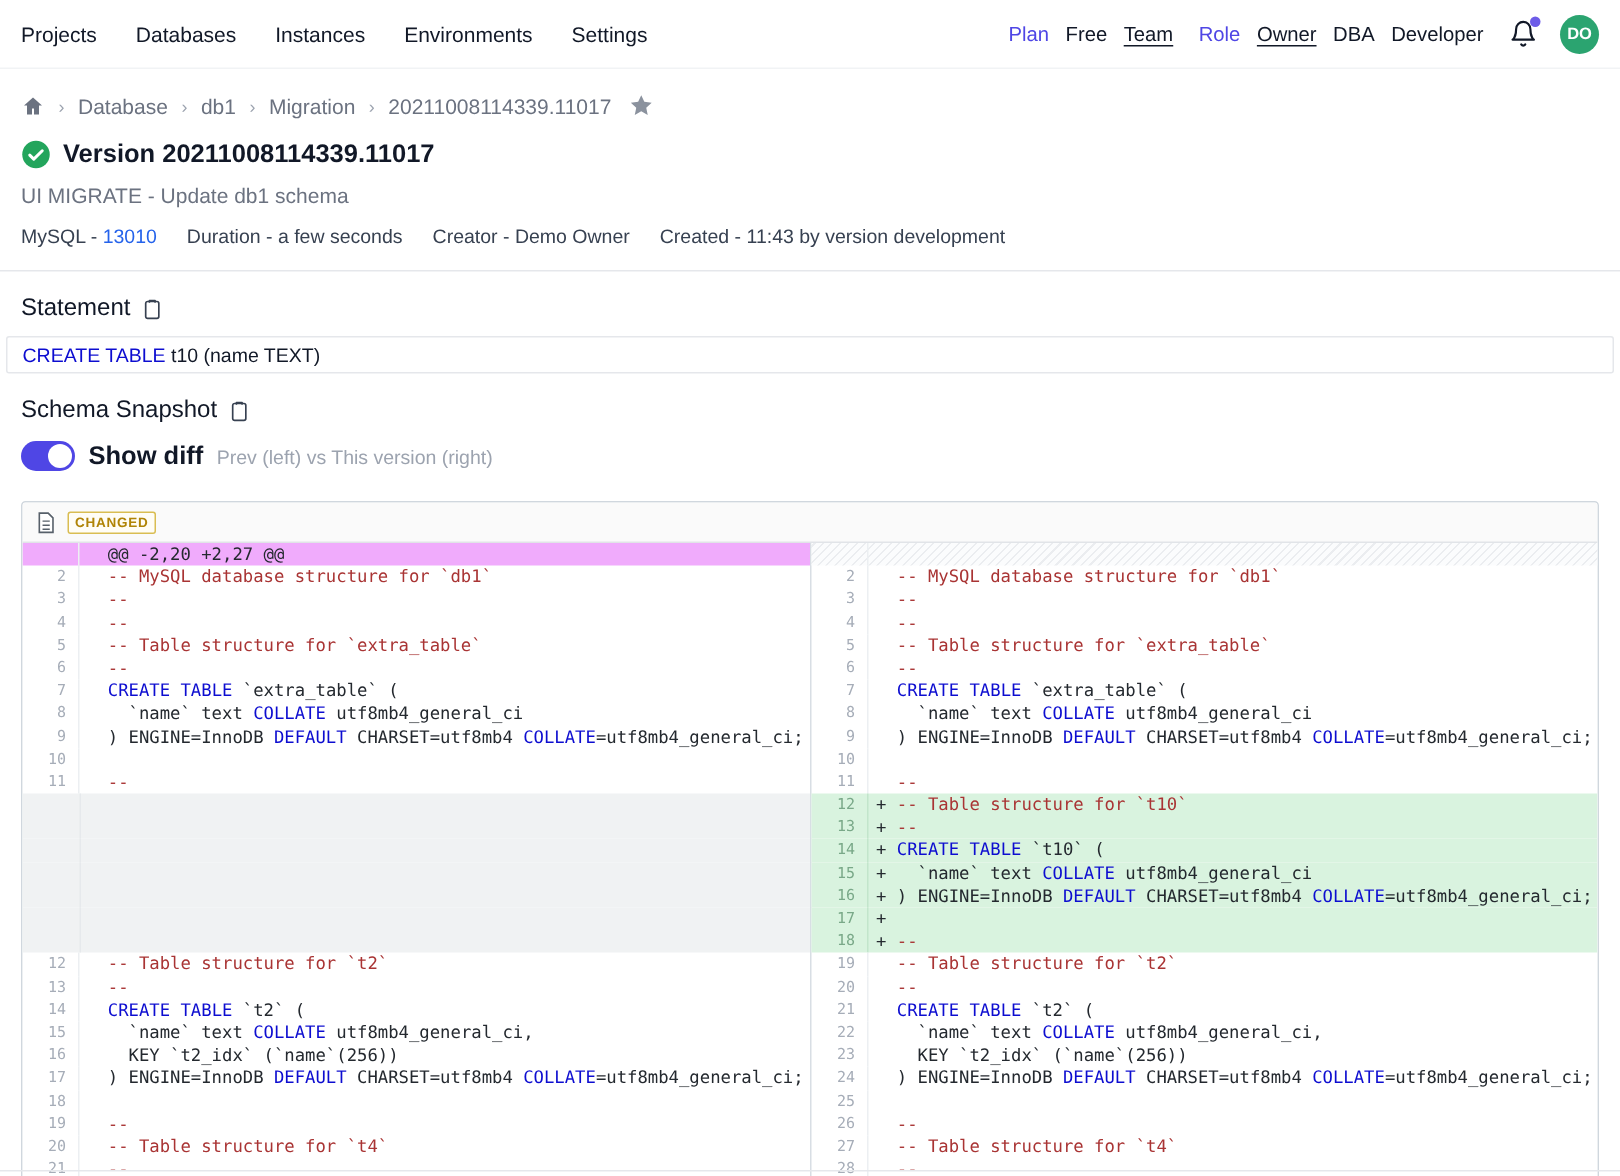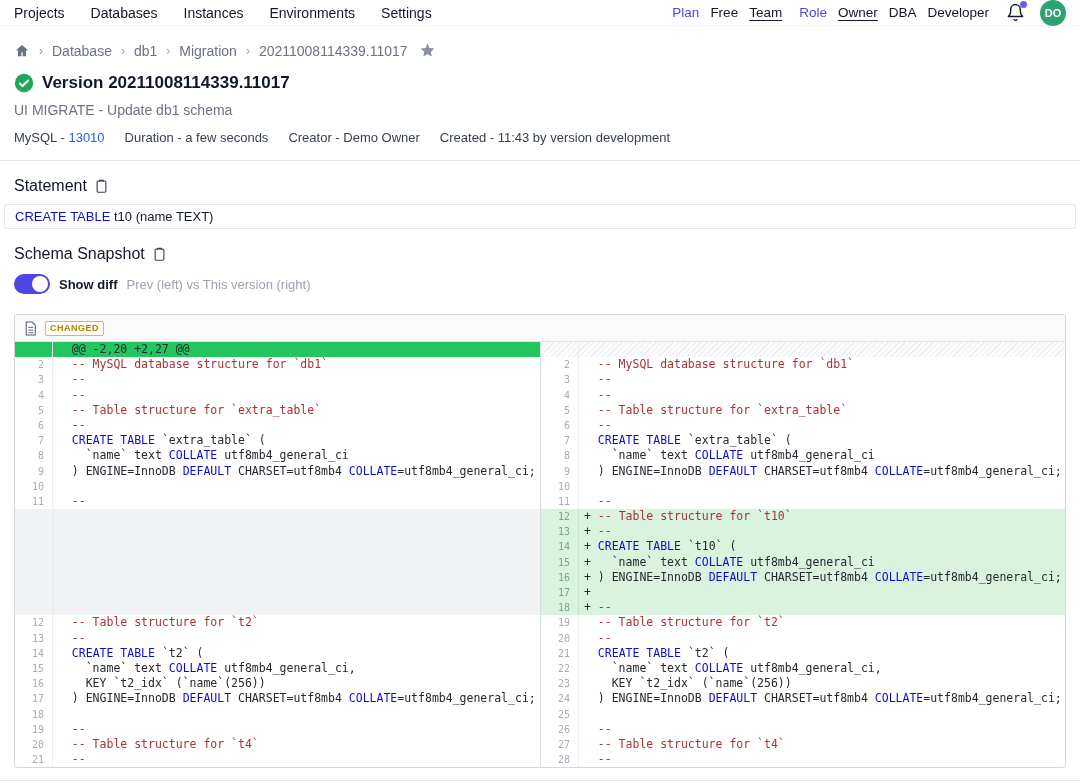--- a/index.html
+++ b/index.html
@@ -2,21 +2,21 @@
 <html><head>
 <meta charset="utf-8">
 <style>
   * { margin:0; padding:0; box-sizing:border-box; }
   html,body { background:#fff; }
   body {
     width:1080px; height:784px; overflow:hidden; position:relative;
     font-family:"Liberation Sans", sans-serif; color:#1f2937;
   }
   
-  .topnav { height:26px; display:flex; align-items:center; padding:0 14px; gap:26px; border-bottom:1px solid #f1f3f5; }
+  .topnav { height:46px; display:flex; align-items:center; padding:0 14px; gap:26px; border-bottom:1px solid #f1f3f5; }
   .topnav .nav-item { font-size:14px; color:#111827; cursor:pointer; }
   .topnav .spacer { flex:1; }
   .nav-right { display:flex; align-items:center; gap:11px; font-size:13.5px; }
   .nav-right .dim-label { color:#4f46e5; }
   .nav-right .opt { color:#111827; }
   .nav-right .opt.active { text-decoration:underline; text-underline-offset:3px; }
   .bell-wrap { position:relative; margin-left:6px; }
   .bell-dot { position:absolute; top:-2px; right:-2px; width:7px; height:7px; border-radius:50%; background:#6d5ce8; }
   .avatar { width:26px; height:26px; border-radius:50%; background:#2ba470; color:#fff; font-size:11px; font-weight:700;
             display:flex; align-items:center; justify-content:center; margin-left:4px; }
@@ -32,33 +32,33 @@
   .version-meta a { color:#2563eb; text-decoration:none; cursor:pointer; }
   .hr { border-top:1px solid #e5e7eb; margin-top:15px; }
   
   .section-head { display:flex; align-items:center; gap:7px; padding:16px 14px 0; font-size:16px; font-weight:400; color:#111827; }
   .copy-icon { cursor:pointer; display:inline-flex; }
   .stmt-box { margin:9px 4px 0; border:1px solid #e5e7eb; border-radius:2px; padding:4px 10px; font-size:13px; color:#111827; }
   .stmt-box .kw { color:#0d0dd0; }
   .toggle-row { display:flex; align-items:center; gap:9px; padding:11px 14px 0; }
   .toggle { width:36px; height:20px; border-radius:10px; background:#4f46e5; position:relative; cursor:pointer; flex:none; }
   .toggle .knob { position:absolute; top:2px; right:2px; width:16px; height:16px; border-radius:50%; background:#fff; }
-  .toggle-label { font-size:13px; font-weight:700; color:#111827; }
+  .toggle-label { font-size:17px; font-weight:700; color:#111827; }
   .toggle-hint { font-size:13px; color:#9ca3af; }
   
   .diff-box { margin:20px 14px 0; border:1px solid #d0d7de; border-radius:3px; overflow:hidden; }
   .diff-header { height:27px; display:flex; align-items:center; gap:8px; padding:0 9px; background:#fafafa; border-bottom:1px solid #e1e4e8; }
   .badge-changed { font-size:9px; font-weight:600; letter-spacing:.5px; color:#b08407; border:1px solid #d9bd52; border-radius:2px; padding:1.5px 4px; background:#fffdf5; }
   .diff-body { display:flex; }
   .diff-pane { width:50%; background:#fff; }
   .diff-pane.right { border-left:1px solid #d8dee4; }
   .d-row { display:flex; height:15.2px; line-height:15.2px; font-family:"DejaVu Sans Mono", monospace; font-size:11.5px; white-space:pre; }
   .d-num { width:38px; flex:none; text-align:right; padding-right:8px; color:#a6adb8; font-size:10px; border-right:1px solid #eceff2; }
   .d-code { flex:1; padding-left:5px; overflow:hidden; color:#24292f; }
-  .d-row.hunk { background:#22c55e; }
+  .d-row.hunk { background:#f0abfc; }
   .d-row.hunk .d-code { color:#97a0aa; }
   .d-row.hatch { background:repeating-linear-gradient(-45deg,#fbfcfd 0 3px,#ebedf0 3px 4px); }
   .d-row.add { background:#d9f3df; }
   .d-row.add .d-num { color:#79a888; border-right-color:#c2e5cb; }
   .d-row.gap { background:#f0f2f3; }
   .d-row.gap::before { content:""; width:38px; flex:none; border-right:1px solid #e6e9ec; }
   .tok-p { color:#24292f; }
   .tok-k { color:#0d0dd0; }
   .tok-c { color:#a93434; }
   .page-bottom-line { position:absolute; left:0; right:0; top:780px; border-top:1px solid #e5e7eb; }

